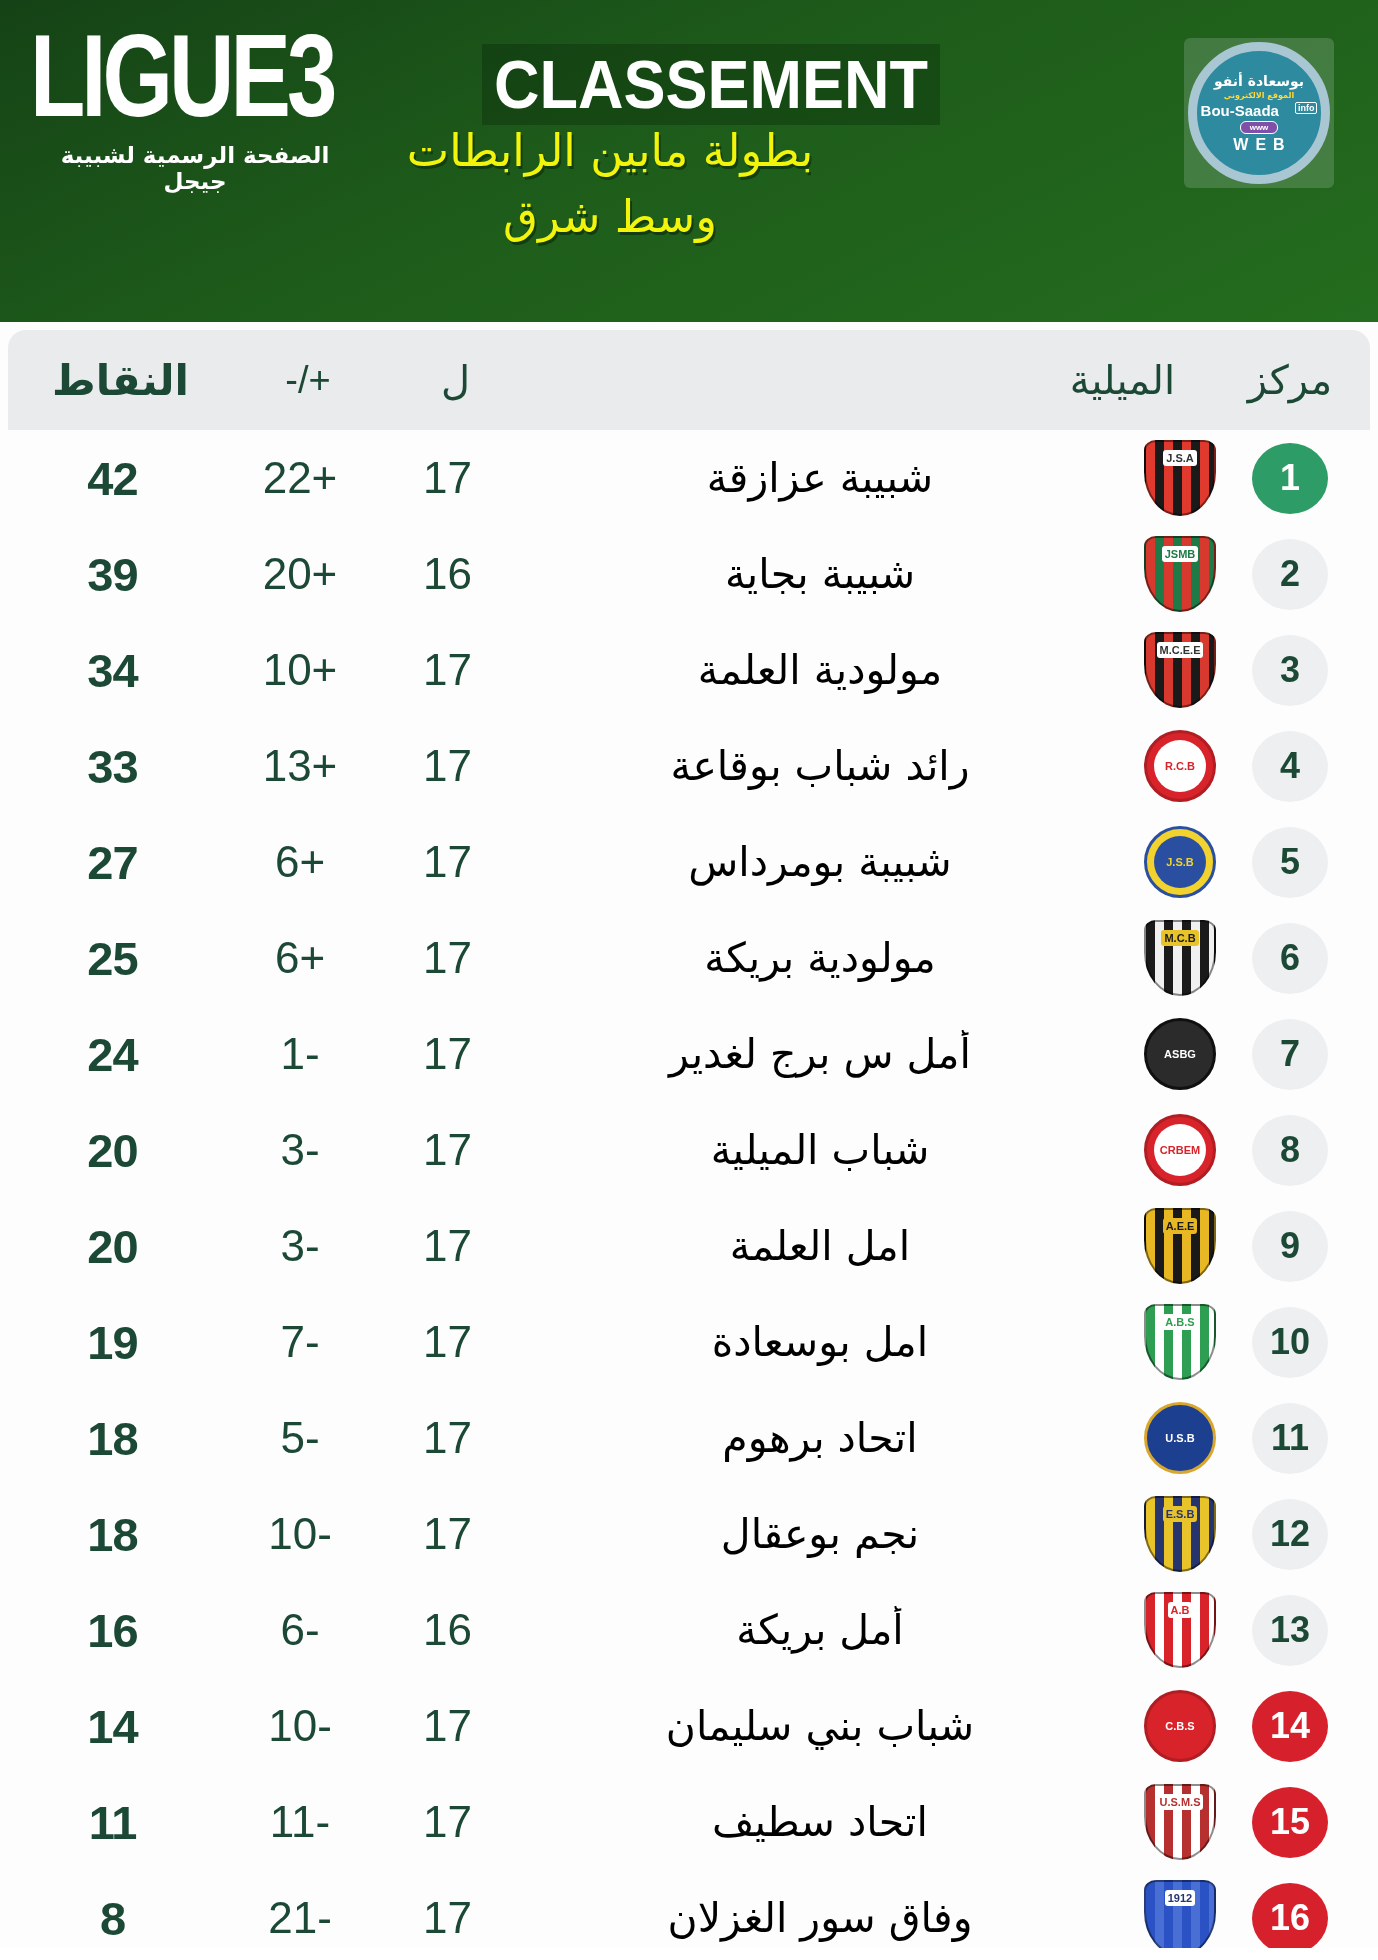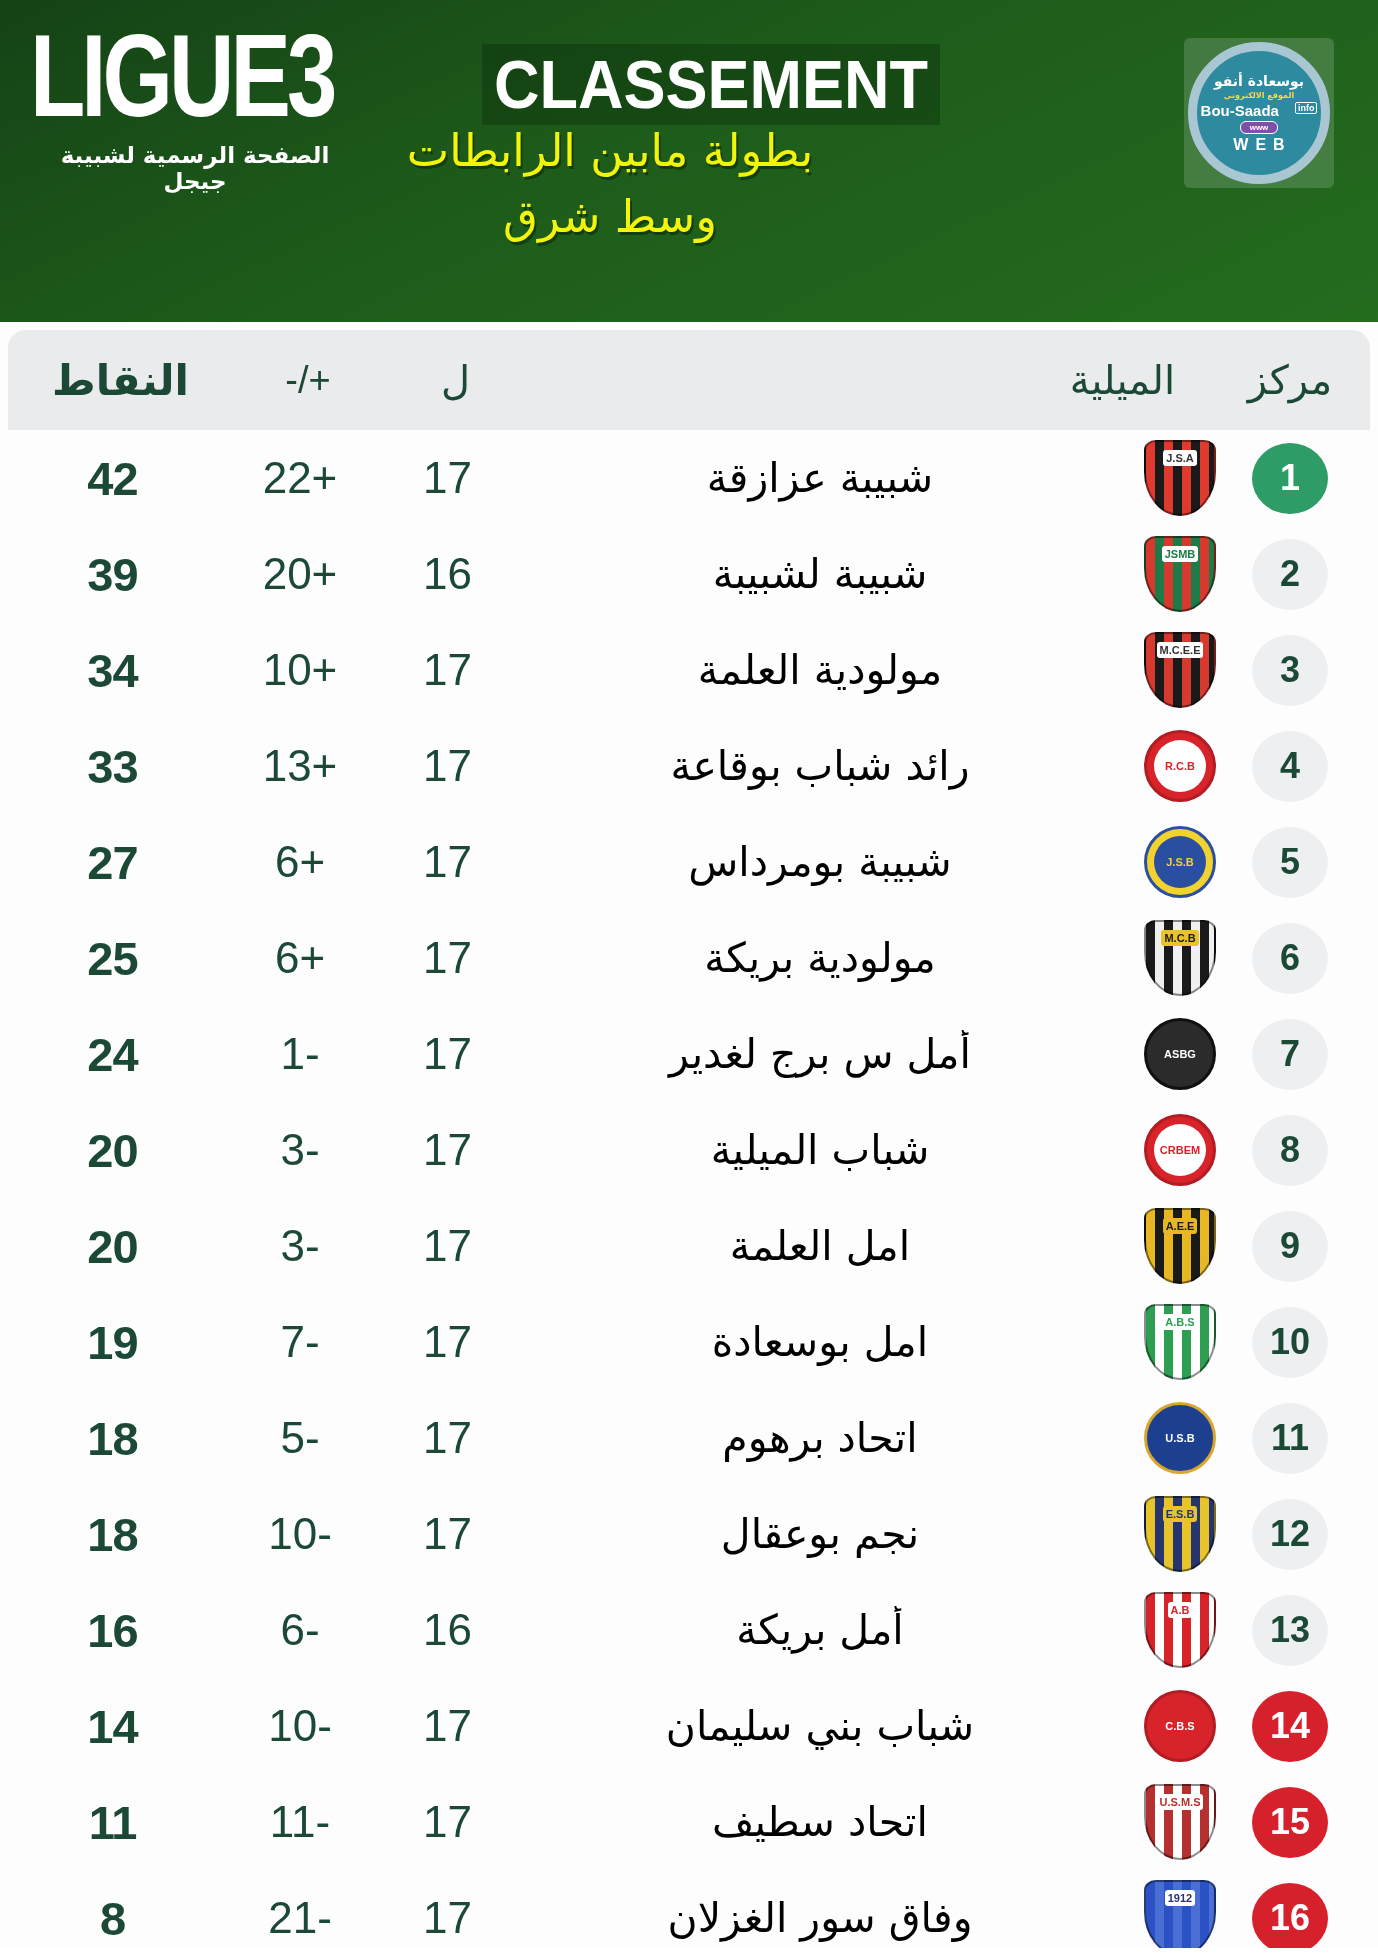--- a/index.html
+++ b/index.html
@@ -126,21 +126,21 @@
         </div>
         <div class="cell c-rank">
           <div class="rank" style="--bg: #2d9c66; --fg: #ffffff;">1</div>
         </div>
       </div>
 
       <div class="row grid">
         <div class="cell c-points">39</div>
         <div class="cell c-diff">20+</div>
         <div class="cell c-played">16</div>
-        <div class="cell c-name">شبيبة لشبيبة</div>
+        <div class="cell c-name">شبيبة بجاية</div>
         <div class="cell c-logo">
           <div class="logo shield" style="--c1: #d8392e; --c2: #1e7a46; --band: #ffffff; --fg: #1e7a46;">
             <span class="logo-label">JSMB</span>
           </div>
         </div>
         <div class="cell c-rank">
           <div class="rank" style="--bg: #edeff1; --fg: #1c4936;">2</div>
         </div>
       </div>
 

